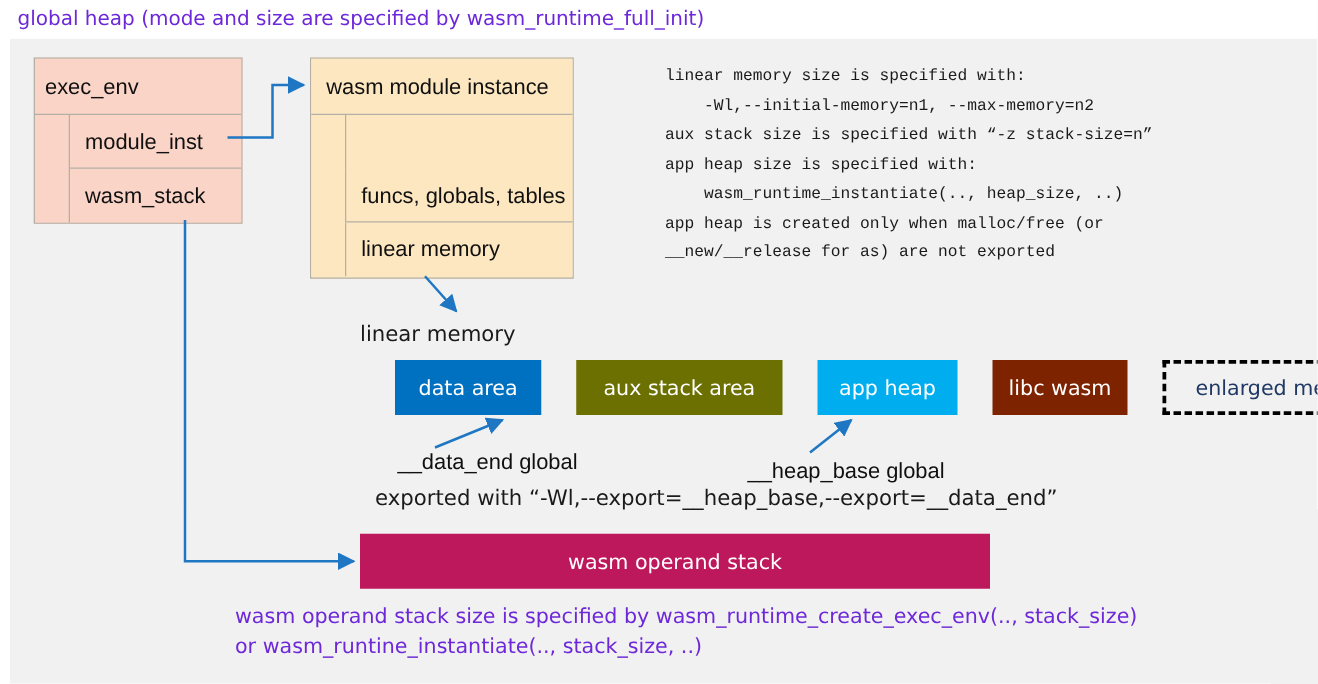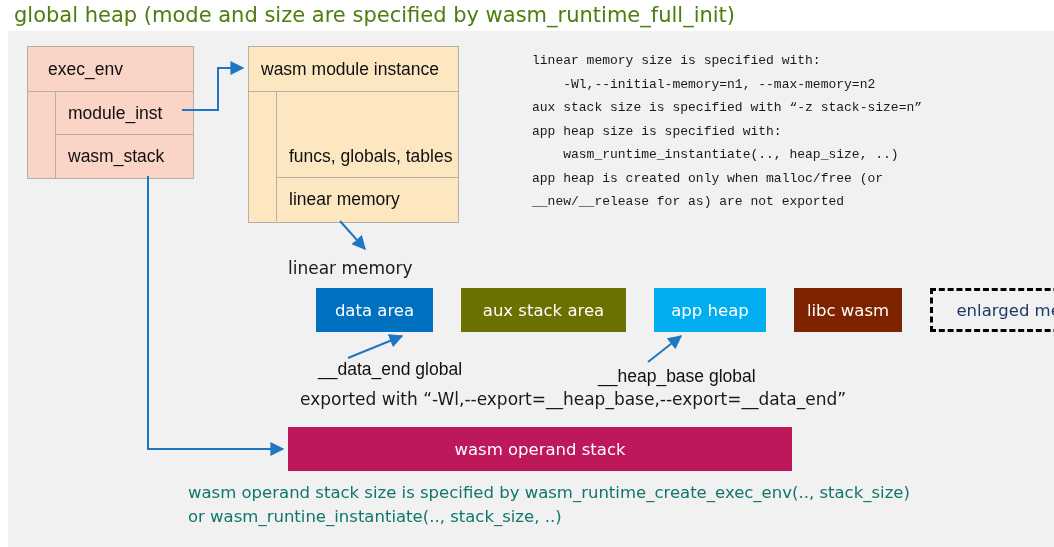--- a/index.html
+++ b/index.html
@@ -16,23 +16,23 @@
     font-family: "DejaVu Sans", sans-serif;
     color: #111111;
   }
 
   
   #title {
     position: absolute;
     left: 14px;
     top: 4px;
     font-family: "DejaVu Sans", sans-serif;
-    font-size: 21px;
+    font-size: 16px;
     line-height: 22px;
-    color: #4d7c0f;
+    color: #6d28d9;
     white-space: nowrap;
   }
 
   
   #panel {
     position: absolute;
     left: 8px;
     top: 31px;
     width: 1046px;
     height: 516px;
@@ -71,21 +71,21 @@
   #exec-env {
     left: 27px;
     top: 46px;
     width: 167px;
     height: 133px;
     background: #f9d4c7;
   }
   #exec-env .row { background: #f9d4c7; }
   #exec-env .hdr {
     height: 45px;
-    padding-left: 20px;
+    padding-left: 8px;
     border-bottom: 1px solid #b4b0a6;
   }
   #exec-env .sub { height: 43px; }
   #exec-env .sub .pad {
     width: 28px;
     border-right: 1px solid #b4b0a6;
   }
   #exec-env .sub.mid .cell { border-bottom: 1px solid #b4b0a6; }
 
   
@@ -193,21 +193,21 @@
     color: #ffffff;
   }
 
   #bottom-note {
     position: absolute;
     left: 188px;
     top: 481px;
     font-family: "DejaVu Sans", sans-serif;
     font-size: 16.5px;
     line-height: 24px;
-    color: #0f766e;
+    color: #6d28d9;
     white-space: pre;
   }
 
   
   #connectors {
     position: absolute;
     left: 0;
     top: 0;
     width: 1054px;
     height: 547px;

